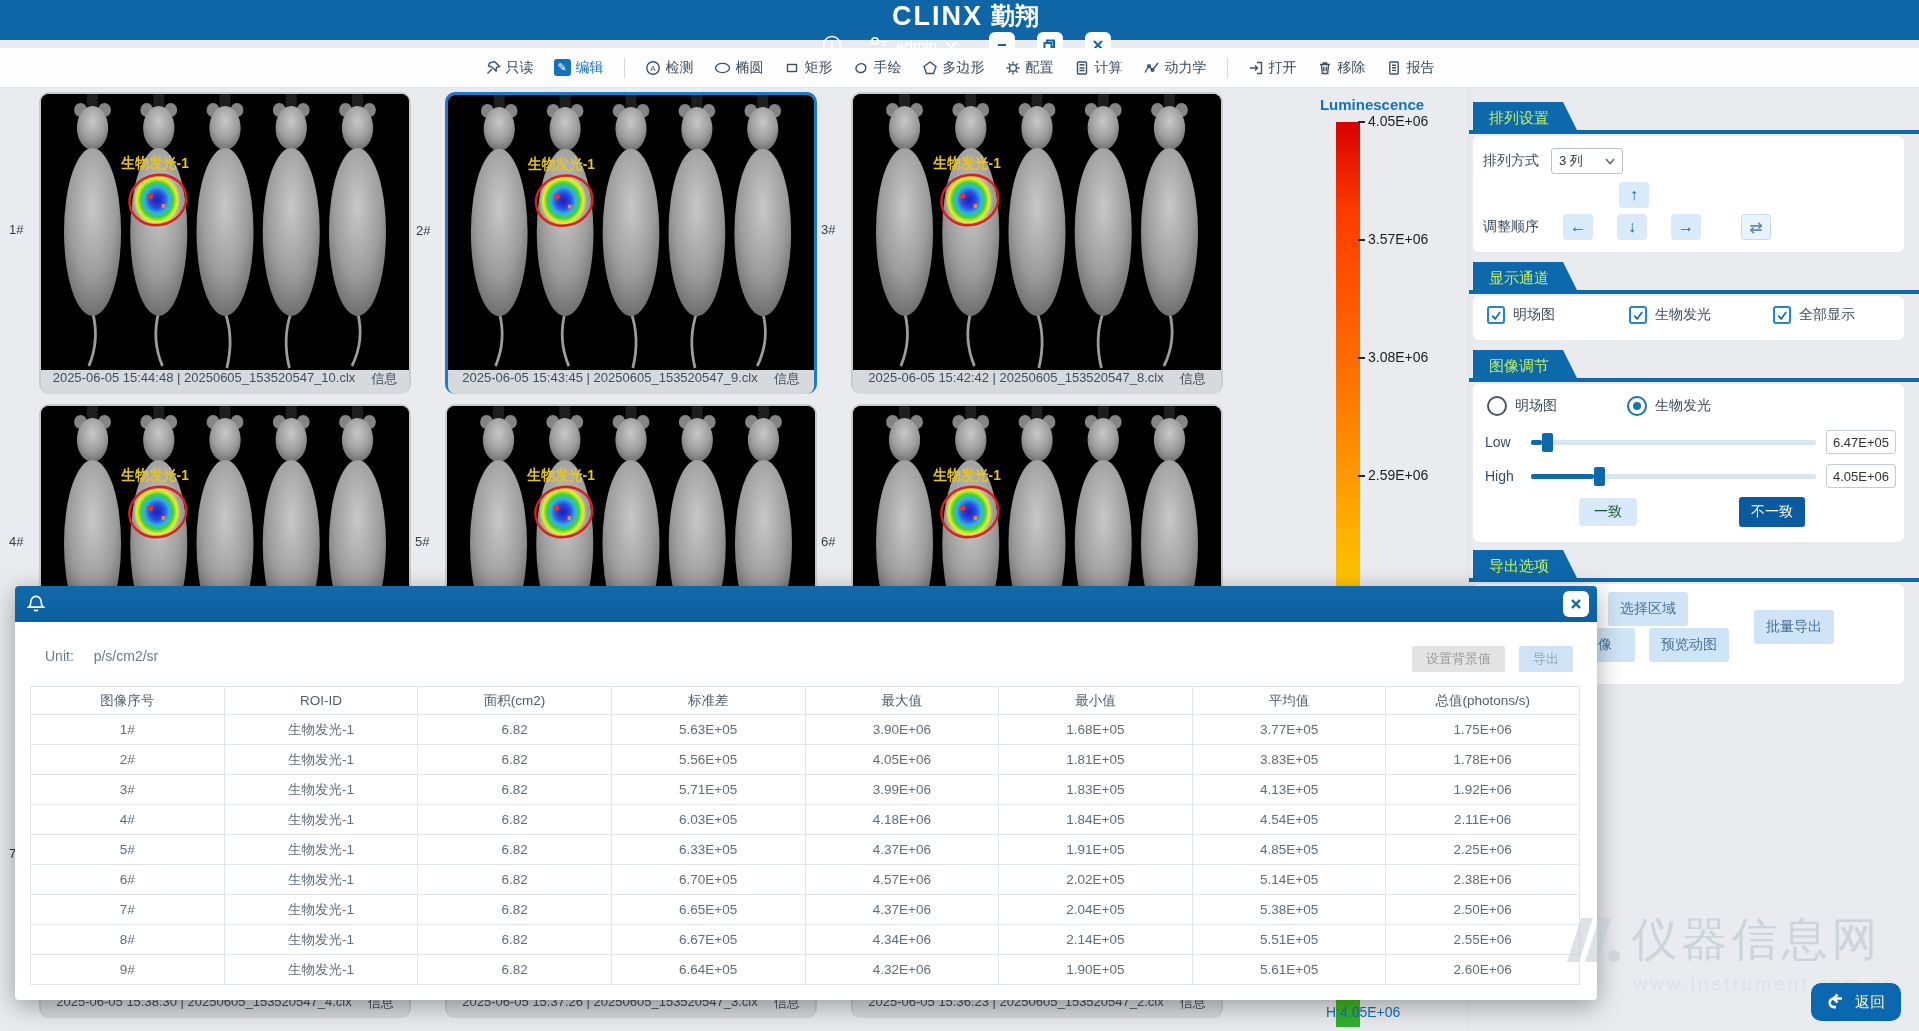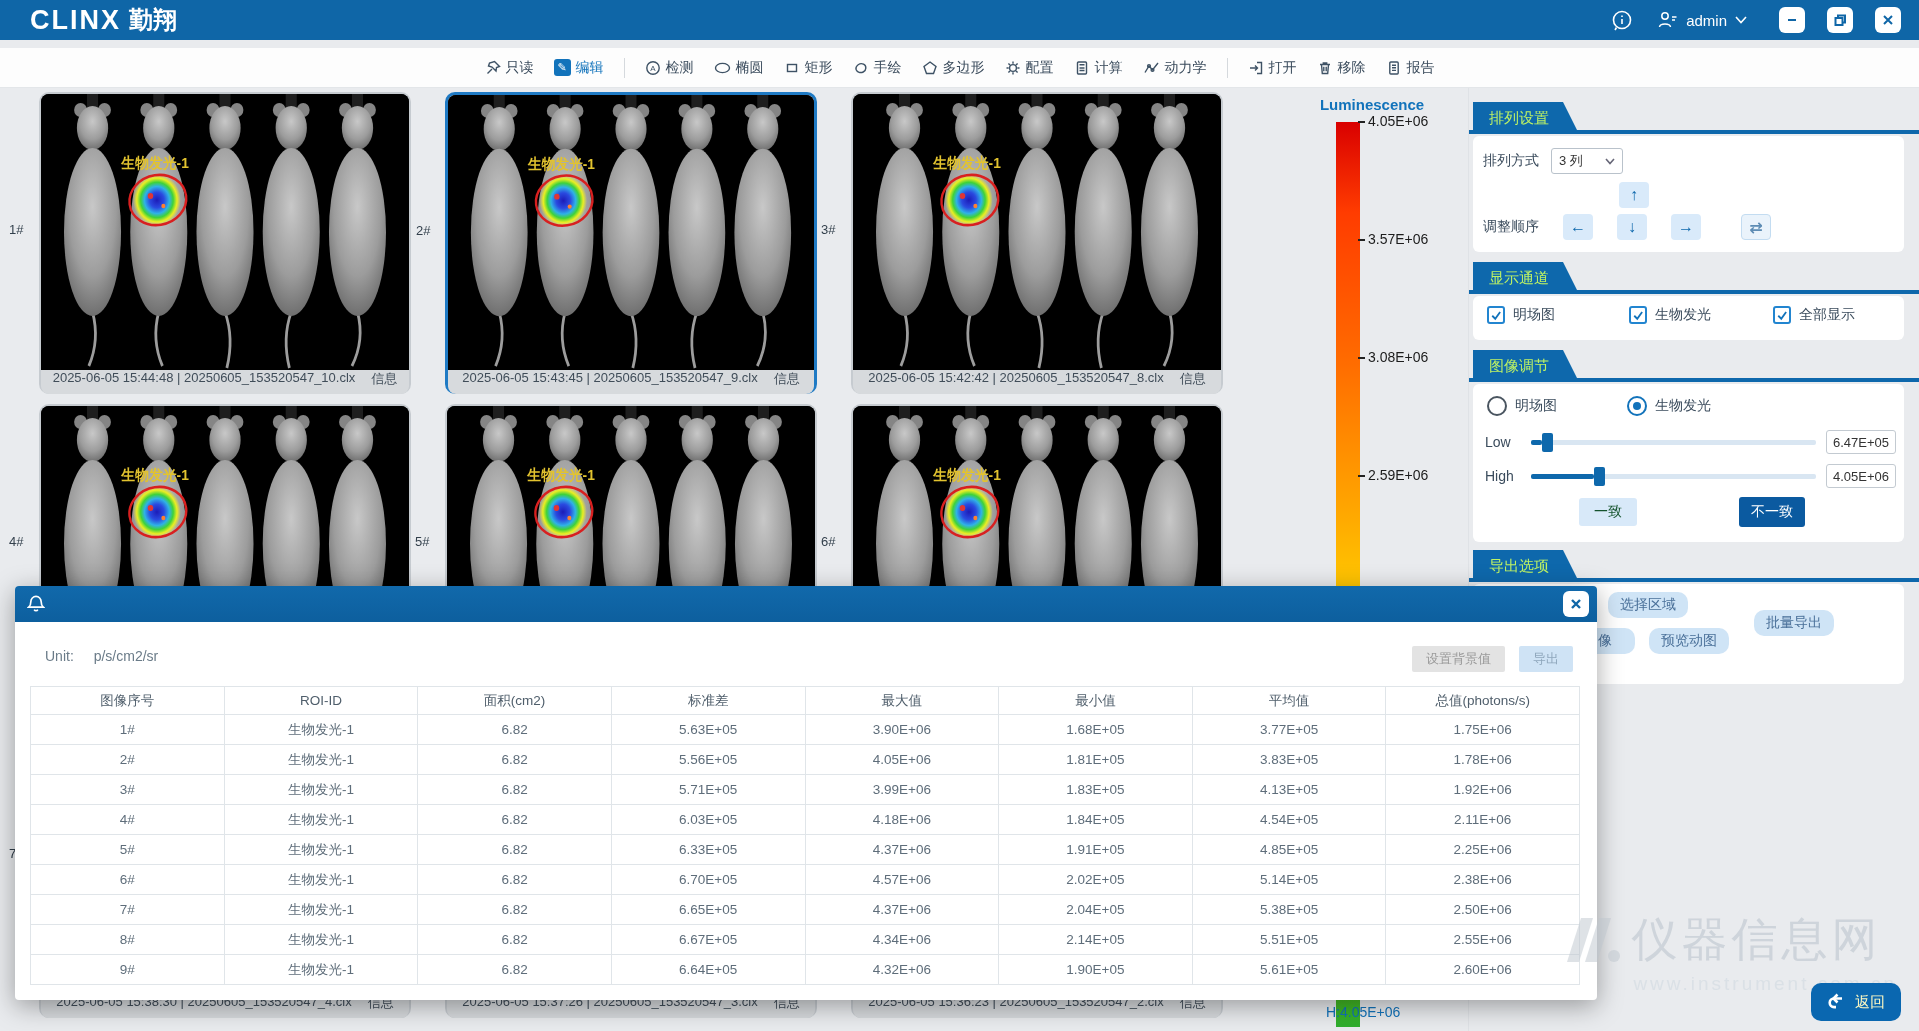--- a/index.html
+++ b/index.html
@@ -3,21 +3,21 @@
 <meta charset="utf-8">
 <style>
   * { margin:0; padding:0; box-sizing:border-box; }
   html,body { background:#cfd3d7; }
   .app {
     position:relative; width:1919px; height:1031px; overflow:hidden;
     background:#e9ebee; font-family:"Liberation Sans","DejaVu Sans",sans-serif;
     -webkit-font-smoothing:antialiased;
   }
   
-  .topbar { position:absolute; left:0; top:0; width:100%; height:40px; background:#0f66a7; display:flex; align-items:center; justify-content:space-between; padding:0 18px 0 30px; }
+  .topbar { position:absolute; left:0; top:0; width:100%; height:40px; background:#0f66a7; display:flex; align-items:center; justify-content:flex-start; padding:0 18px 0 30px;flex-direction:column; }
   .logo { display:flex; align-items:center; color:#fff; }
   .logo .lat { font-size:27px; font-weight:bold; letter-spacing:2px; }
   .logo .cjk { font-size:24px; font-weight:bold; margin-left:8px; }
   .top-right { display:flex; align-items:center; gap:14px; }
   .tb-ic { width:24px; height:24px; display:flex; align-items:center; justify-content:center; }
   .tb-ic svg { stroke:#fff; fill:none; stroke-width:1.6; }
   .user { display:flex; align-items:center; gap:8px; color:#fff; font-size:15px; margin:0 10px; }
   .winbtn { width:26px; height:26px; background:#fff; border-radius:6px; display:flex; align-items:center; justify-content:center; margin-left:8px; }
   .winbtn svg { stroke:#0f66a7; stroke-width:2; fill:none; }
   
@@ -63,21 +63,21 @@
   .rdot { width:20px; height:20px; border-radius:50%; border:2px solid #4a5560; background:#fff; position:relative; }
   .radio.on .rdot { border-color:#1273bb; }
   .radio.on .rdot::after { content:""; position:absolute; left:4px; top:4px; width:8px; height:8px; border-radius:50%; background:#1273bb; }
   .slide-row { position:absolute; left:0; width:100%; display:flex; align-items:center; font-size:14px; color:#3a4b5c; }
   .track { position:relative; height:5px; background:#d9e6f2; border-radius:2px; flex:1; margin:0 10px 0 6px; }
   .tfill { position:absolute; left:0; top:0; height:5px; background:#0e68ac; border-radius:2px; }
   .thandle { position:absolute; top:-7px; width:11px; height:19px; background:#0e68ac; border-radius:2px; }
   .valbox { width:70px; height:24px; border:1px solid #c3cad1; border-radius:3px; background:#fff; font-size:13px; color:#333; display:flex; align-items:center; justify-content:center; }
   .btn-lt { position:absolute; height:28px; background:#d8e9f9; color:#14532d; font-size:14px; border-radius:3px; display:flex; align-items:center; justify-content:center; cursor:pointer; }
   .btn-dk { position:absolute; height:30px; background:#0b5aa0; color:#fff; font-size:14px; border-radius:3px; display:flex; align-items:center; justify-content:center; cursor:pointer; }
-  .exp-btn { position:absolute; height:26px; background:#cfe4f6; color:#4a7099; font-size:14px; border-radius:10px; display:flex; align-items:center; justify-content:center; padding:0 12px; cursor:pointer; }
+  .exp-btn { position:absolute; height:34px; background:#cfe4f6; color:#4a7099; font-size:14px; border-radius:3px; display:flex; align-items:center; justify-content:center; padding:0 12px; cursor:pointer; }
   
   .modal { position:absolute; left:15px; top:586px; width:1582px; height:414px; background:#fff; border-radius:4px; box-shadow:0 6px 26px rgba(0,0,0,.35); z-index:50; }
   .modal-tb { position:absolute; left:0; top:0; width:100%; height:36px; background:linear-gradient(180deg,#1169ab,#0d5f9e); border-radius:4px 4px 0 0; }
   .modal-tb svg.bell { position:absolute; left:12px; top:8px; stroke:#fff; fill:none; stroke-width:1.5; }
   .modal-close { position:absolute; right:8px; top:5px; width:26px; height:26px; background:#fff; border-radius:6px; display:flex; align-items:center; justify-content:center; cursor:pointer; }
   .modal-close svg { stroke:#0f66a7; stroke-width:2.4; fill:none; }
   .unit { position:absolute; left:30px; top:62px; font-size:14px; color:#6a7b88; }
   .mbtn-bg { position:absolute; right:92px; top:60px; height:26px; padding:0 14px; background:#e3e3e3; color:#9a9a9a; font-size:13px; border-radius:2px; display:flex; align-items:center; cursor:pointer; }
   .mbtn-ex { position:absolute; right:24px; top:60px; height:26px; padding:0 14px; background:#cfe3f5; color:#8fa7bc; font-size:13px; border-radius:2px; display:flex; align-items:center; cursor:pointer; }
   table.roi { position:absolute; left:15px; top:100px; width:1550px; border-collapse:collapse; table-layout:fixed; }

